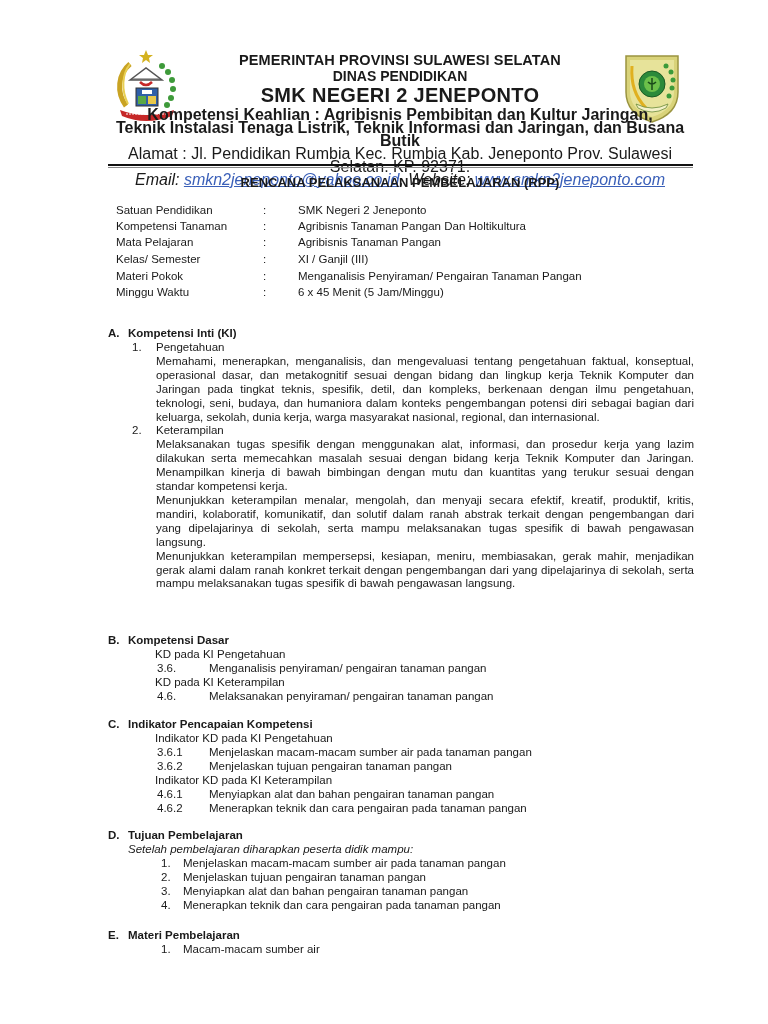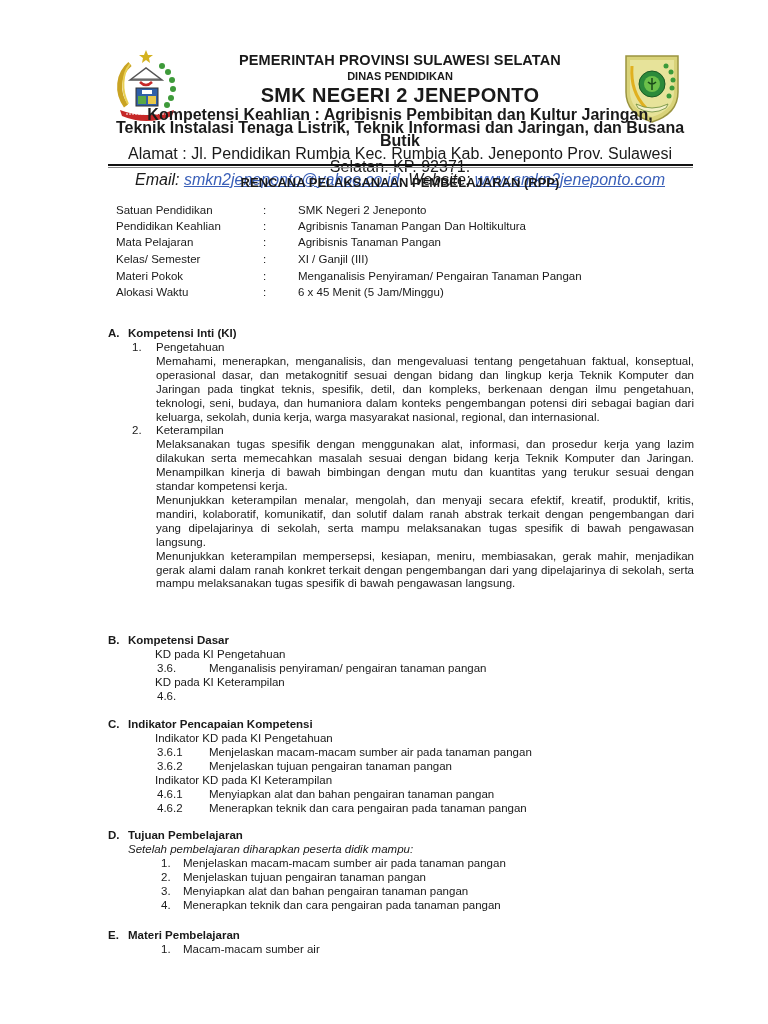--- a/index.html
+++ b/index.html
@@ -15,21 +15,21 @@
   .logo-left {
     position: absolute; left: 112px; top: 36px; width: 72px; height: 76px;
   }
   .logo-right {
     position: absolute; left: 622px; top: 40px; width: 60px; height: 72px;
   }
   .kop {
     position: absolute; left: 180px; top: 40px; width: 440px; text-align: center;
   }
   .kop .l1 { font-size: 14.5px; font-weight: bold; line-height: 17px; letter-spacing: 0.1px; }
-  .kop .l2 { font-size: 11px; font-weight: bold; line-height: 14px; }
+  .kop .l2 { font-size: 14px; font-weight: bold; line-height: 14px; }
   .kop .l3 { font-size: 20px; font-weight: bold; line-height: 24px; letter-spacing: 0.3px; }
   .kop-sub {
     position: absolute; left: 100px; top: 96px; width: 600px; text-align: center;
     font-size: 16px; line-height: 13px;
   }
   .kop-sub .b { font-weight: bold; }
   .kop-sub .it { font-style: italic; }
   .kop-sub a { color: #3a5fb8; text-decoration: underline; }
   .rule-thick {
     position: absolute; left: 108px; top: 152px; width: 585px; height: 2px; background: #111;
@@ -146,41 +146,41 @@
 
   <div class="doc-title">RENCANA PELAKSANAAN PEMBELAJARAN (RPP)</div>
 
   <div class="ident">
     <div class="row">
       <span class="lbl">Satuan Pendidikan</span>
       <span class="col">:</span>
       <span class="val">SMK Negeri 2 Jeneponto</span>
     </div>
     <div class="row">
-      <span class="lbl">Pendidikan Keahlian</span>
+      <span class="lbl">Kompetensi Tanaman</span>
       <span class="col">:</span>
       <span class="val">Agribisnis Tanaman Pangan Dan Holtikultura</span>
     </div>
     <div class="row gap">
       <span class="lbl">Mata Pelajaran</span>
       <span class="col">:</span>
       <span class="val">Agribisnis Tanaman Pangan</span>
     </div>
     <div class="row gap">
       <span class="lbl">Kelas/ Semester</span>
       <span class="col">:</span>
       <span class="val">XI / Ganjil (III)</span>
     </div>
     <div class="row">
       <span class="lbl">Materi Pokok</span>
       <span class="col">:</span>
       <span class="val">Menganalisis Penyiraman/ Pengairan Tanaman Pangan</span>
     </div>
     <div class="row">
-      <span class="lbl">Alokasi Waktu</span>
+      <span class="lbl">Minggu Waktu</span>
       <span class="col">:</span>
       <span class="val">6 x 45 Menit (5 Jam/Minggu)</span>
     </div>
   </div>
 
   <div class="sec" style="top:315px;">
     <div class="sec-head">
       <span class="letter">A.</span>
       <span class="htxt">Kompetensi Inti (KI)</span>
     </div>
@@ -204,20 +204,21 @@
       <span class="htxt">Kompetensi Dasar</span>
     </div>
     <div class="kd-sub">KD pada KI Pengetahuan</div>
     <div class="kd-row">
       <span class="code">3.6.</span>
       <span class="txt">Menganalisis penyiraman/ pengairan tanaman pangan</span>
     </div>
     <div class="kd-sub">KD pada KI Keterampilan</div>
     <div class="kd-row">
       <span class="code">4.6.</span>
+      <span class="txt">Melaksanakan penyiraman/ pengairan tanaman pangan</span>
     </div>
   </div>
 
   <div class="sec" style="top:706px;">
     <div class="sec-head">
       <span class="letter">C.</span>
       <span class="htxt">Indikator Pencapaian Kompetensi</span>
     </div>
     <div class="kd-sub">Indikator KD pada KI Pengetahuan</div>
     <div class="kd-row">

